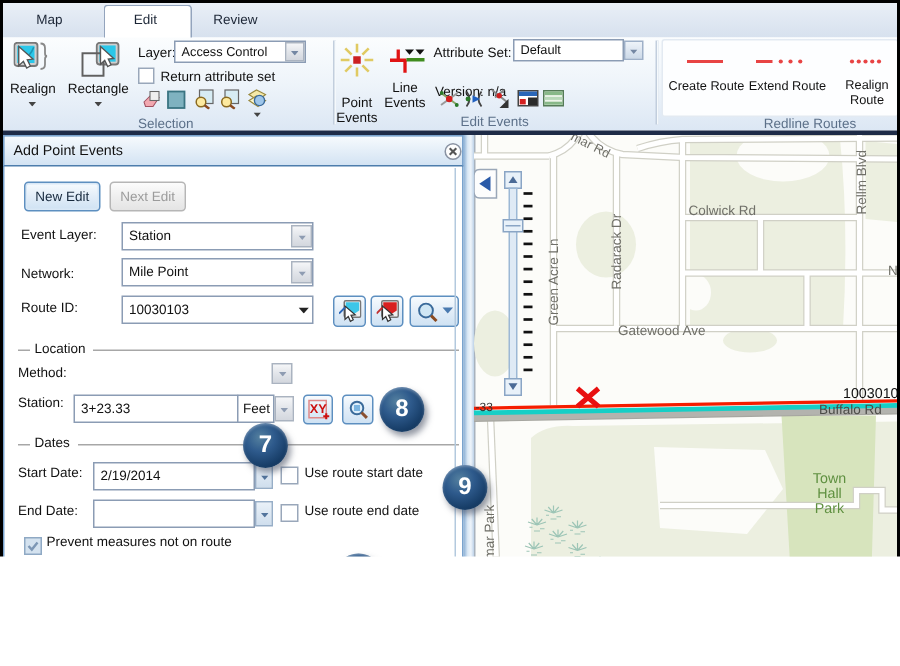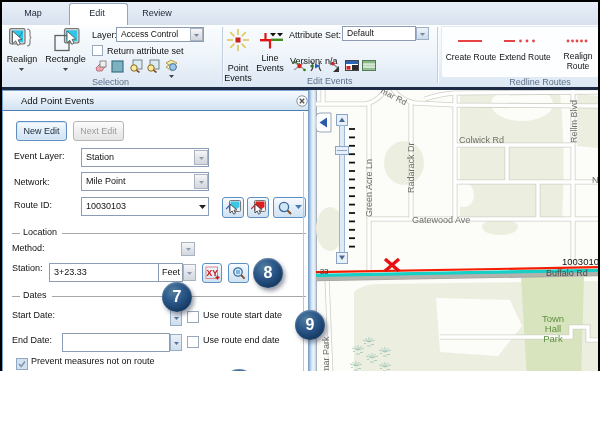--- a/index.html
+++ b/index.html
@@ -13,21 +13,21 @@
 
 #ribbon{left:2px;top:25px;width:596px;height:62px;background:linear-gradient(180deg,#fbfdfe 0%,#eef4fa 50%,#dce7f4 100%);}
 .gsep{top:27px;width:1px;height:56px;background:#c2cedd;border-right:1px solid #f5f9fc;}
 .glabel{color:#5c7089;}
 .ddbtn{box-sizing:border-box;background:linear-gradient(180deg,#f5f6f8,#e2e5ea 50%,#d3d7de);border:1px solid #aab3c0;}
 .ddbtn svg{display:block;margin:auto;}
 .wbox{box-sizing:border-box;background:#fff;border:1px solid #8b9cb4;}
 #darkstrip{left:0px;top:87px;width:600px;height:3px;background:#1e2b47;}
 
 #panel{left:2px;top:90px;width:307px;height:352px;background:#fff;border:1px solid #7aa3cd;box-sizing:border-box;}
-#phead{left:2px;top:90px;width:307px;height:21px;background:linear-gradient(180deg,#f6fafd,#d3e3f3);border:1px solid #7aa3cd;border-bottom:1px solid #4d7dac;box-sizing:border-box;line-height:19px;padding-left:18px;font-size:9.5px;}
+#phead{left:2px;top:90px;width:307px;height:21px;background:linear-gradient(180deg,#f6fafd,#d3e3f3);border:1px solid #7aa3cd;border-bottom:1px solid #4d7dac;box-sizing:border-box;line-height:19px;padding-left:6px;font-size:9.5px;}
 #splitter{left:309px;top:90px;width:7px;height:352px;background:linear-gradient(90deg,#88add3,#dae8f5 40%,#eef4fa 70%,#bdd2e8);}
 .btn{box-sizing:border-box;border:1px solid #5d8fc0;border-radius:3px;background:linear-gradient(180deg,#f7fbfe,#e2edf8 50%,#cfe2f3);text-align:center;color:#16283c;}
 .btn.gray{border-color:#b6b6b6;background:linear-gradient(180deg,#fcfcfc,#efefef 50%,#e4e4e4);color:#9b9b9b;}
 .flabel{color:#111;}
 .legend{border-top:1px solid #a7a7a7;}
 .cb{box-sizing:border-box;width:12px;height:12px;background:#fff;border:1px solid #99a7ba;}
 .callout{border-radius:50%;color:#fff;font-weight:bold;text-align:center;z-index:30;
  background:radial-gradient(circle at 38% 32%,#54809f 0%,#2e5a8c 35%,#173d67 70%,#0f2a4a 100%);
  box-shadow:2px 3px 4px rgba(60,70,90,.55), inset 0 1px 2px rgba(255,255,255,.35);}
 </style>
@@ -257,20 +257,21 @@
       </svg></div>
   <div class="abs btn" style="left:228px;top:263px;width:21px;height:20px;"><svg width="14" height="14" style="margin-top:2px;">
     <circle cx="6" cy="6" r="4.2" fill="#ddeefa" stroke="#3a6a9a" stroke-width="1.3"></circle>
     <rect x="4" y="4" width="4" height="4" fill="#7ab4e0"></rect>
     <line x1="9" y1="9" x2="12.6" y2="12.6" stroke="#8a5030" stroke-width="2"></line>
       </svg></div>
   <div class="abs legend" style="left:12px;top:296px;width:8px;"></div>
   <div class="abs flabel" style="left:23px;top:290px;">Dates</div>
   <div class="abs legend" style="left:52px;top:296px;width:254px;"></div>
   <div class="abs flabel" style="left:12px;top:310px;">Start Date:</div>
+  <div class="abs wbox" style="left:62px;top:308px;width:108px;height:19px;line-height:17px;padding-left:4px;">2/19/2014</div>
   <div class="abs ddbtn" style="left:170px;top:309px;width:12px;height:17px;border-color:#97aec7;background:linear-gradient(180deg,#eaf1f8,#cfdeed);">
       <svg width="5" height="3" style="margin-top:7px;">
         <polygon points="0,0 5,0 2.5,3" fill="#52749c"></polygon>
       </svg>
     </div>
   <div class="abs cb" style="left:187px;top:311px;"></div>
   <div class="abs flabel" style="left:203px;top:310px;">Use route start date</div>
   <div class="abs flabel" style="left:12px;top:335px;">End Date:</div>
   <div class="abs wbox" style="left:62px;top:333px;width:108px;height:19px;"></div>
   <div class="abs ddbtn" style="left:170px;top:334px;width:12px;height:17px;border-color:#97aec7;background:linear-gradient(180deg,#eaf1f8,#cfdeed);">

